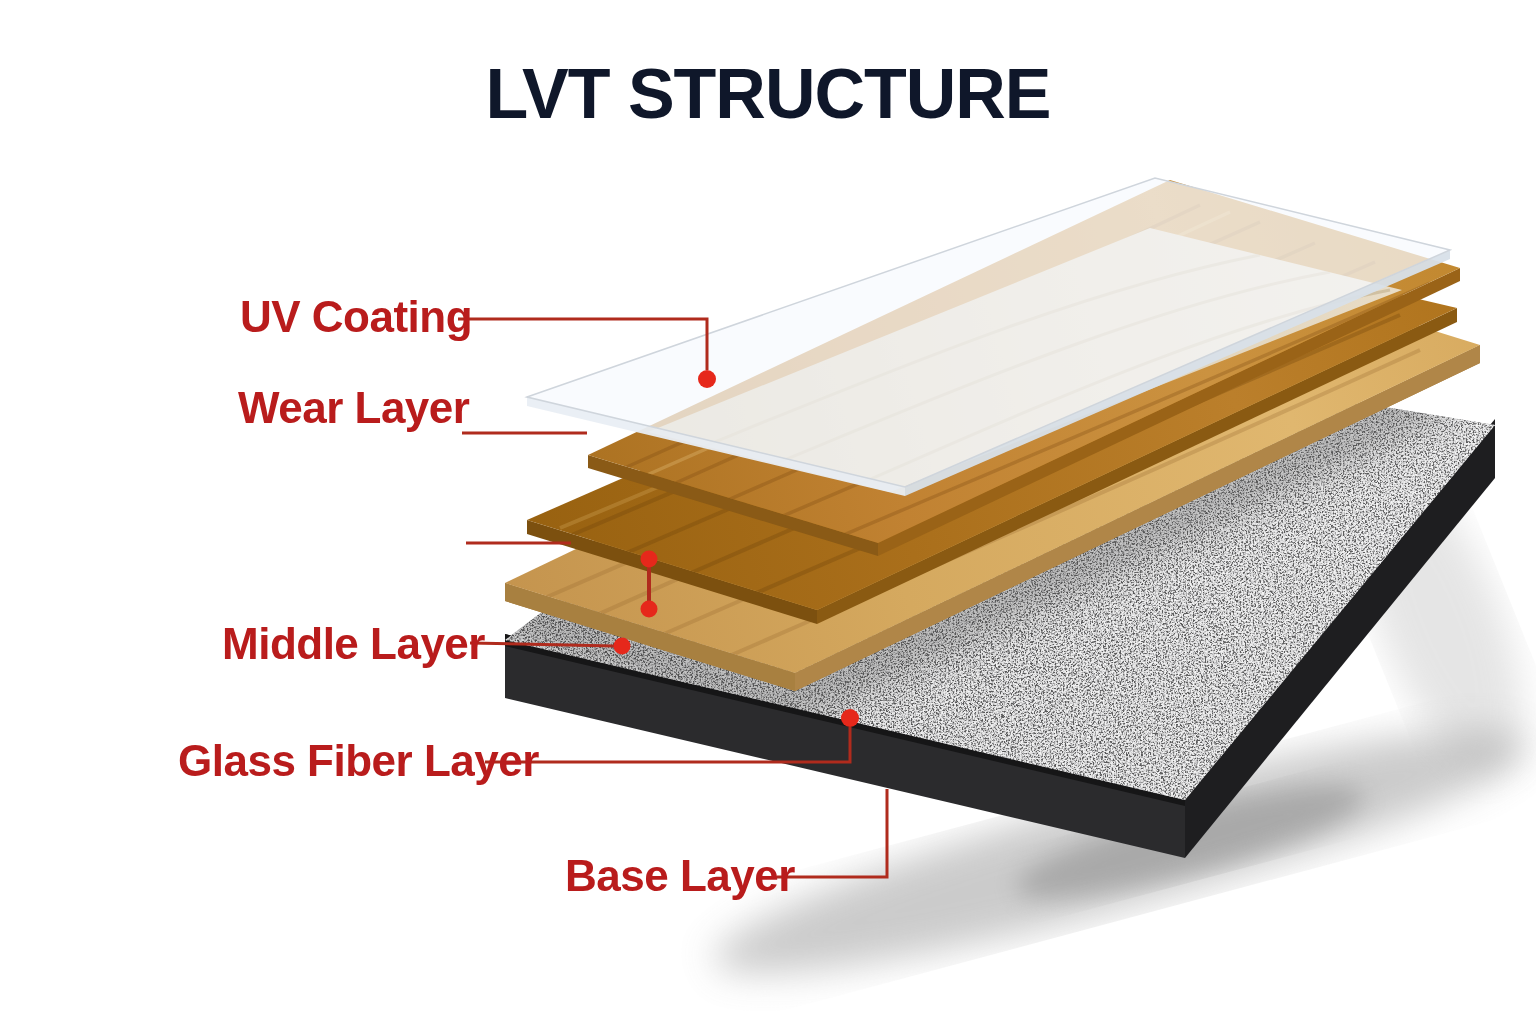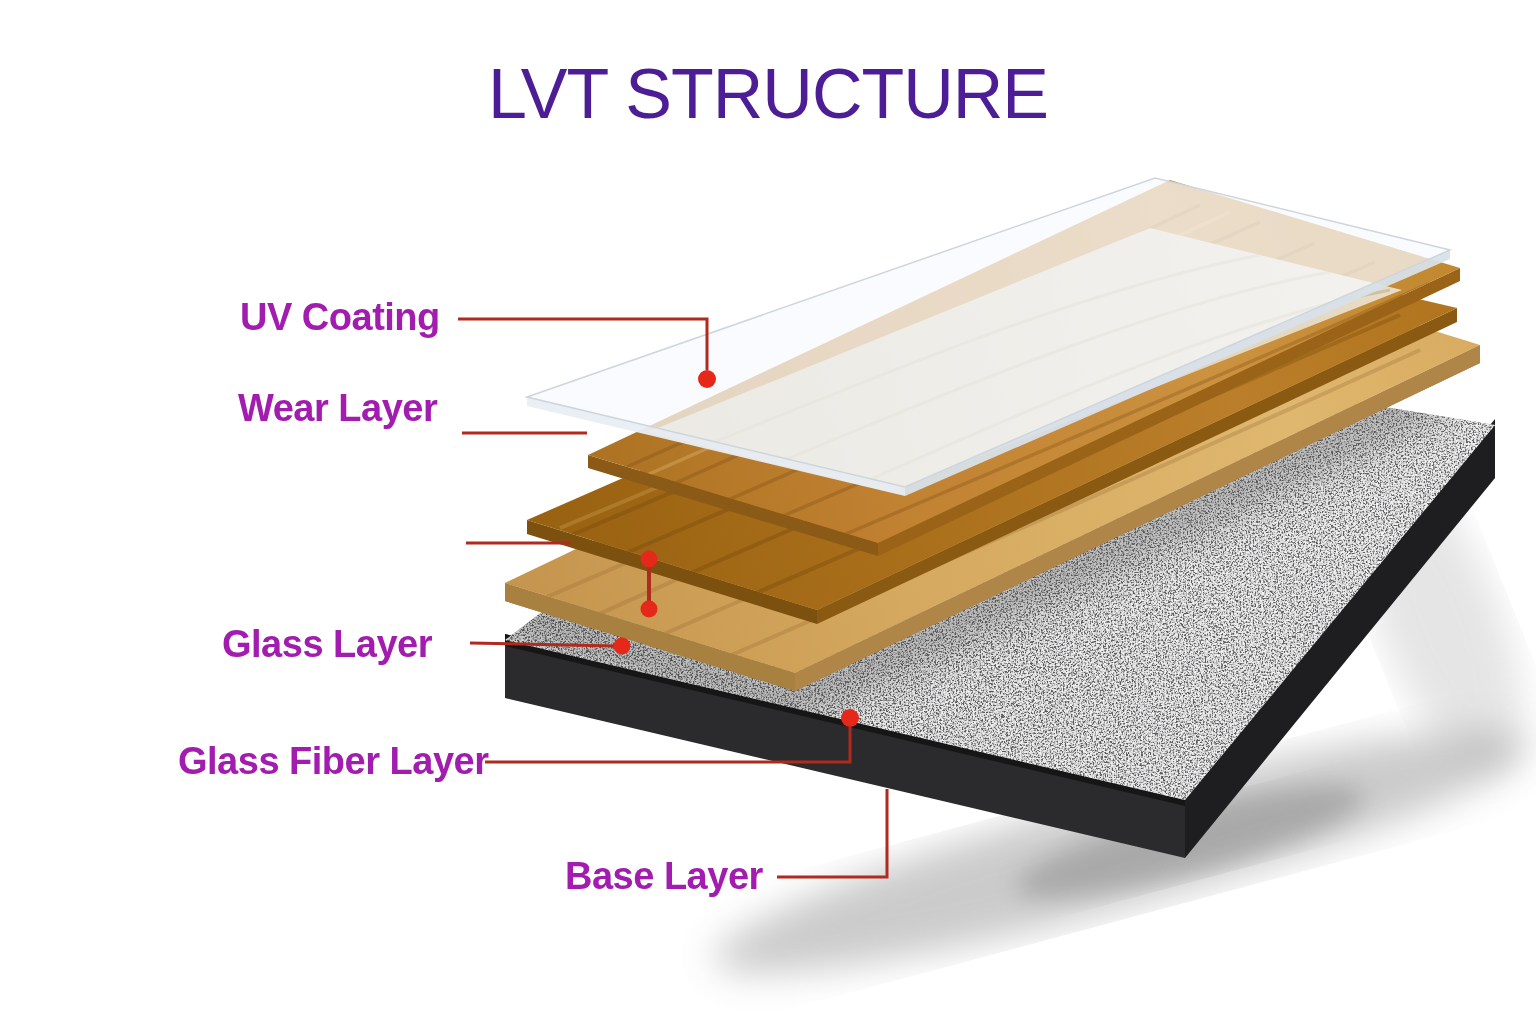--- a/index.html
+++ b/index.html
@@ -3,26 +3,26 @@
 <meta charset="utf-8">
 <style>
   html,body{margin:0;padding:0;background:#ffffff;}
   #stage{
     position:relative;width:1536px;height:1024px;background:#ffffff;
     overflow:hidden;font-family:"Liberation Sans",sans-serif;
   }
   #art{position:absolute;left:0;top:0;}
   .title{
     position:absolute;top:58px;left:50%;transform:translateX(-50%);
-    font-size:70px;font-weight:normal;letter-spacing:-1px;color:#4c1d95;
+    font-size:70px;font-weight:bold;letter-spacing:-1px;color:#0f172a;
     white-space:nowrap;line-height:1.05;
   }
   .layer-label{
     position:absolute;transform:translateY(-50%);
-    font-size:38px;font-weight:bold;letter-spacing:-0.5px;color:#a21caf;
+    font-size:44px;font-weight:bold;letter-spacing:-0.5px;color:#b91c1c;
     white-space:nowrap;line-height:1;
   }
   #lbl-uv{left:240px;top:317px;}
   #lbl-wear{left:238px;top:408px;}
   #lbl-print{left:240px;top:542px;}
   #lbl-middle{left:222px;top:644px;}
   #lbl-fiber{left:178px;top:761px;}
   #lbl-base{left:565px;top:876px;}
 </style>
 </head>
@@ -183,16 +183,16 @@
       <circle cx="649" cy="609" r="8.5"></circle>
       <circle cx="622" cy="646" r="8.5"></circle>
       <circle cx="850" cy="718" r="9"></circle>
     </g>
   </svg>
 
   <div class="title">LVT STRUCTURE</div>
 
   <div class="layer-label" id="lbl-uv">UV Coating</div>
   <div class="layer-label" id="lbl-wear">Wear Layer</div>
-  <div class="layer-label" id="lbl-middle">Glass Layer</div>
+  <div class="layer-label" id="lbl-middle">Middle Layer</div>
   <div class="layer-label" id="lbl-fiber">Glass Fiber Layer</div>
   <div class="layer-label" id="lbl-base">Base Layer</div>
 </div>
 
 </body></html>

